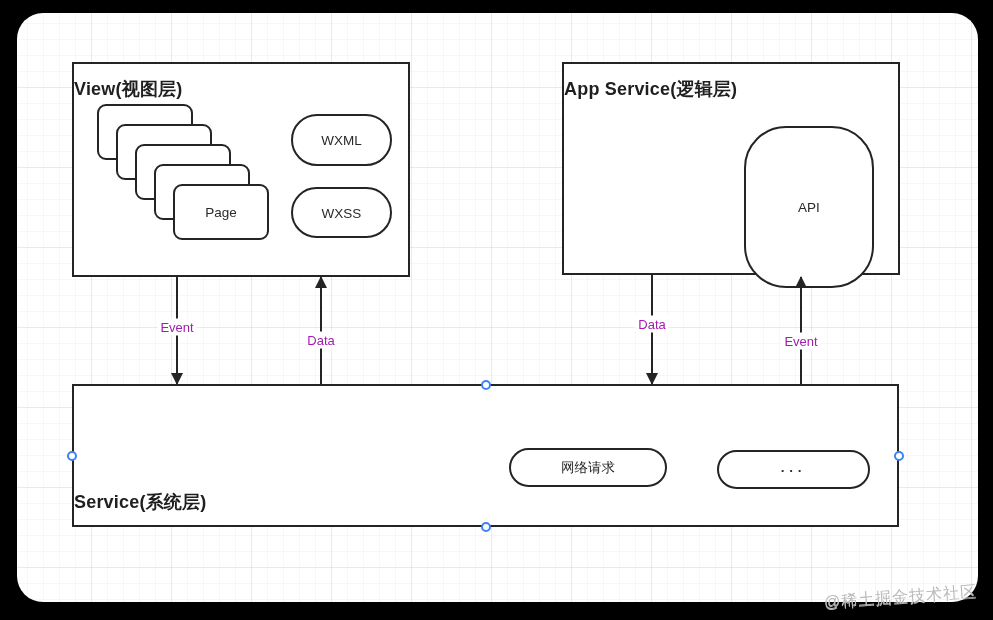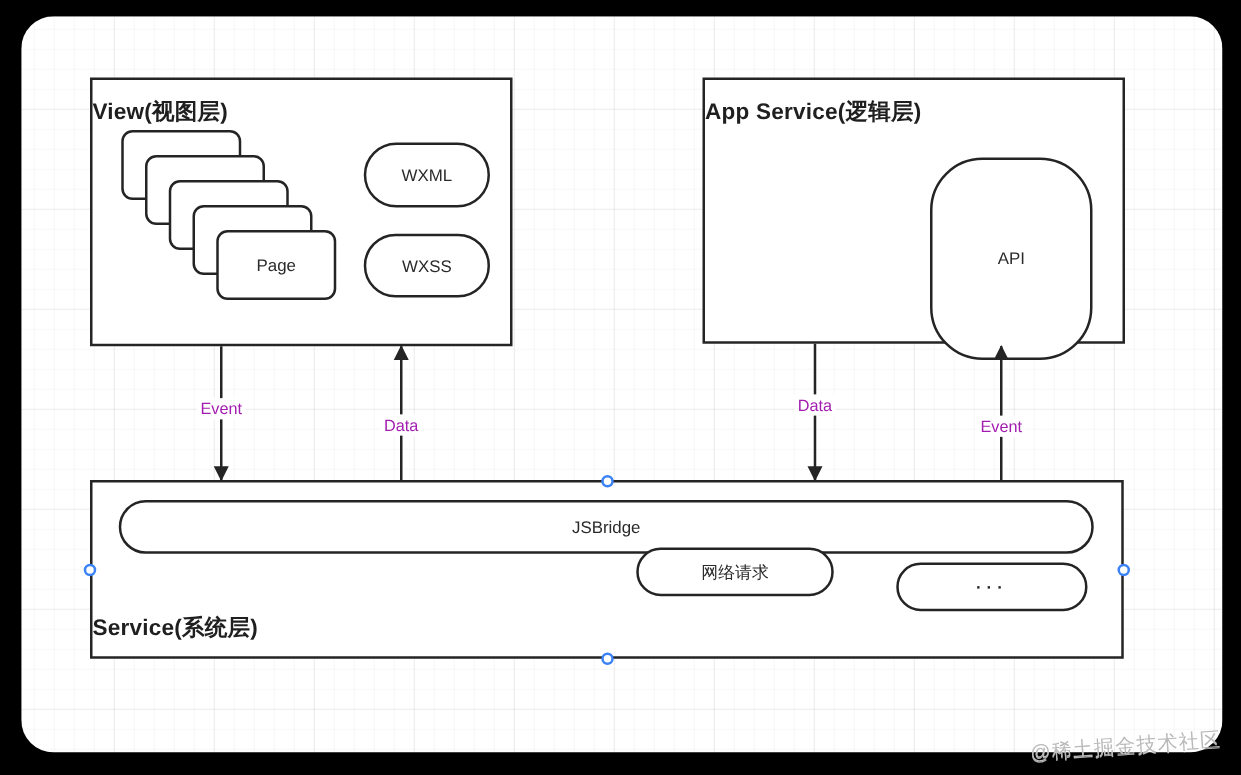--- a/index.html
+++ b/index.html
@@ -127,24 +127,21 @@
   </div>
 
   <div class="shape" style="left:562px;top:62px;width:338px;height:213px;">
     <div class="box-title" style="top:13px;">App Service(逻辑层)</div>
     <div class="shape squircle" style="left:180px;top:62px;width:130px;height:162px;">
       <div class="node-label">API</div>
     </div>
   </div>
 
   <div class="shape" style="left:72px;top:384px;width:827px;height:143px;">
-    <div class="shape pill" style="left:21px;top:14px;width:780px;height:43px;border-radius:22px;">
-      <div class="node-label">JSBridge</div>
-    </div>
-    <div class="shape pill" style="left:435px;top:52px;width:158px;height:39px;border-radius:20px;">
+    <div class="shape pill" style="left:435px;top:62px;width:158px;height:39px;border-radius:20px;">
       <div class="node-label">网络请求</div>
     </div>
     <div class="shape pill" style="left:643px;top:64px;width:153px;height:39px;border-radius:20px;">
       <div class="node-label" style="letter-spacing:4px;font-weight:700;">···</div>
     </div>
     <div class="box-title" style="top:104px;">Service(系统层)</div>
   </div>
 
   <div class="arrow" style="left:155px;top:277px;height:107px;">
     <div class="line"></div>

